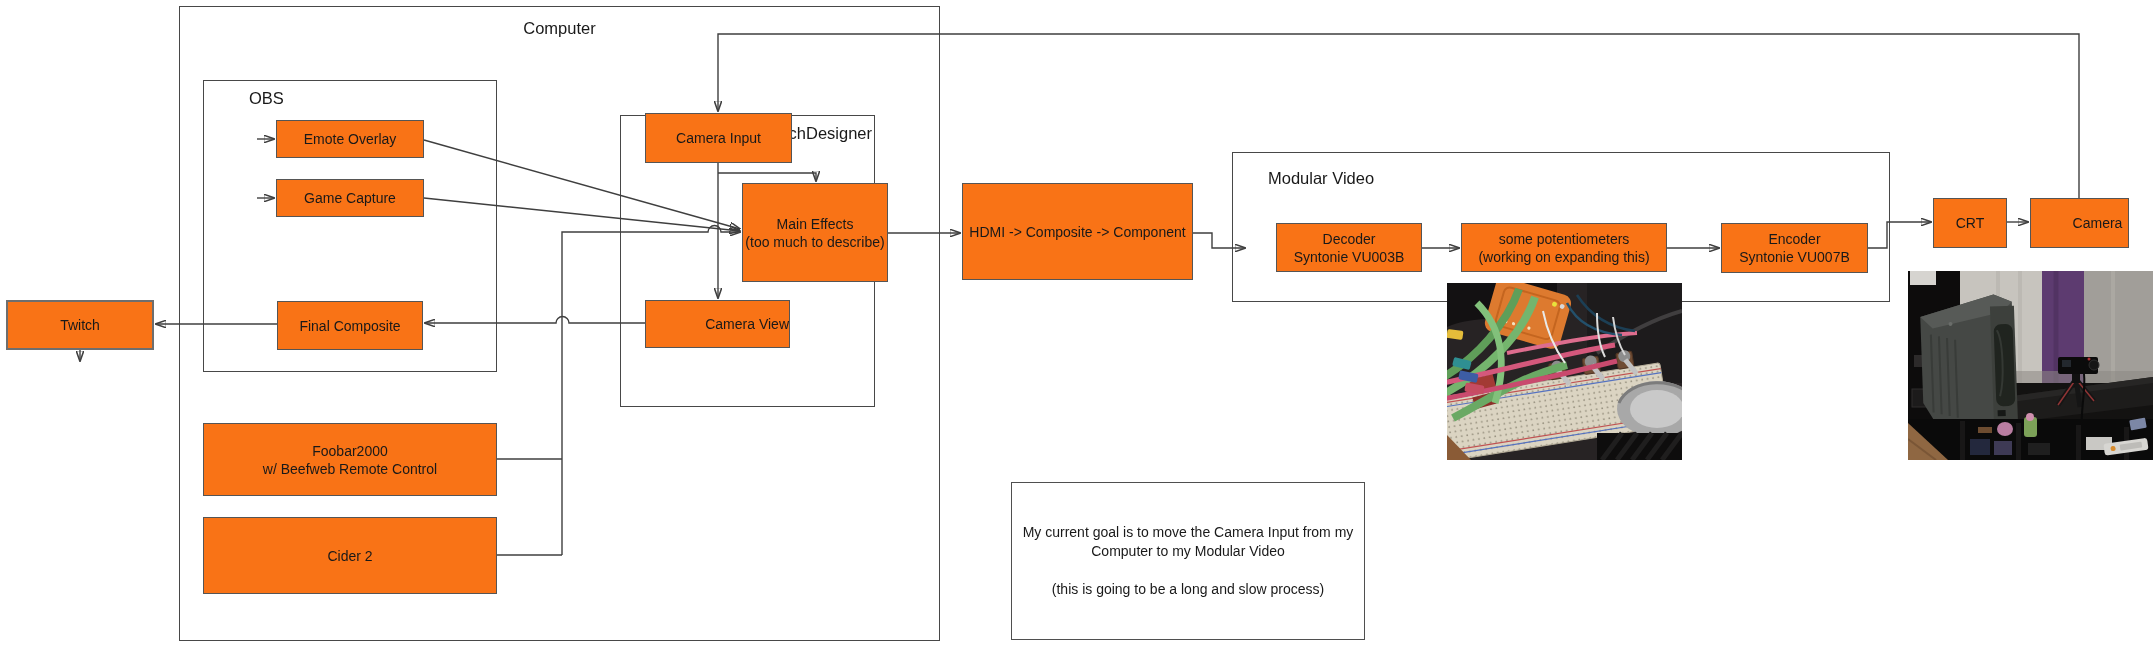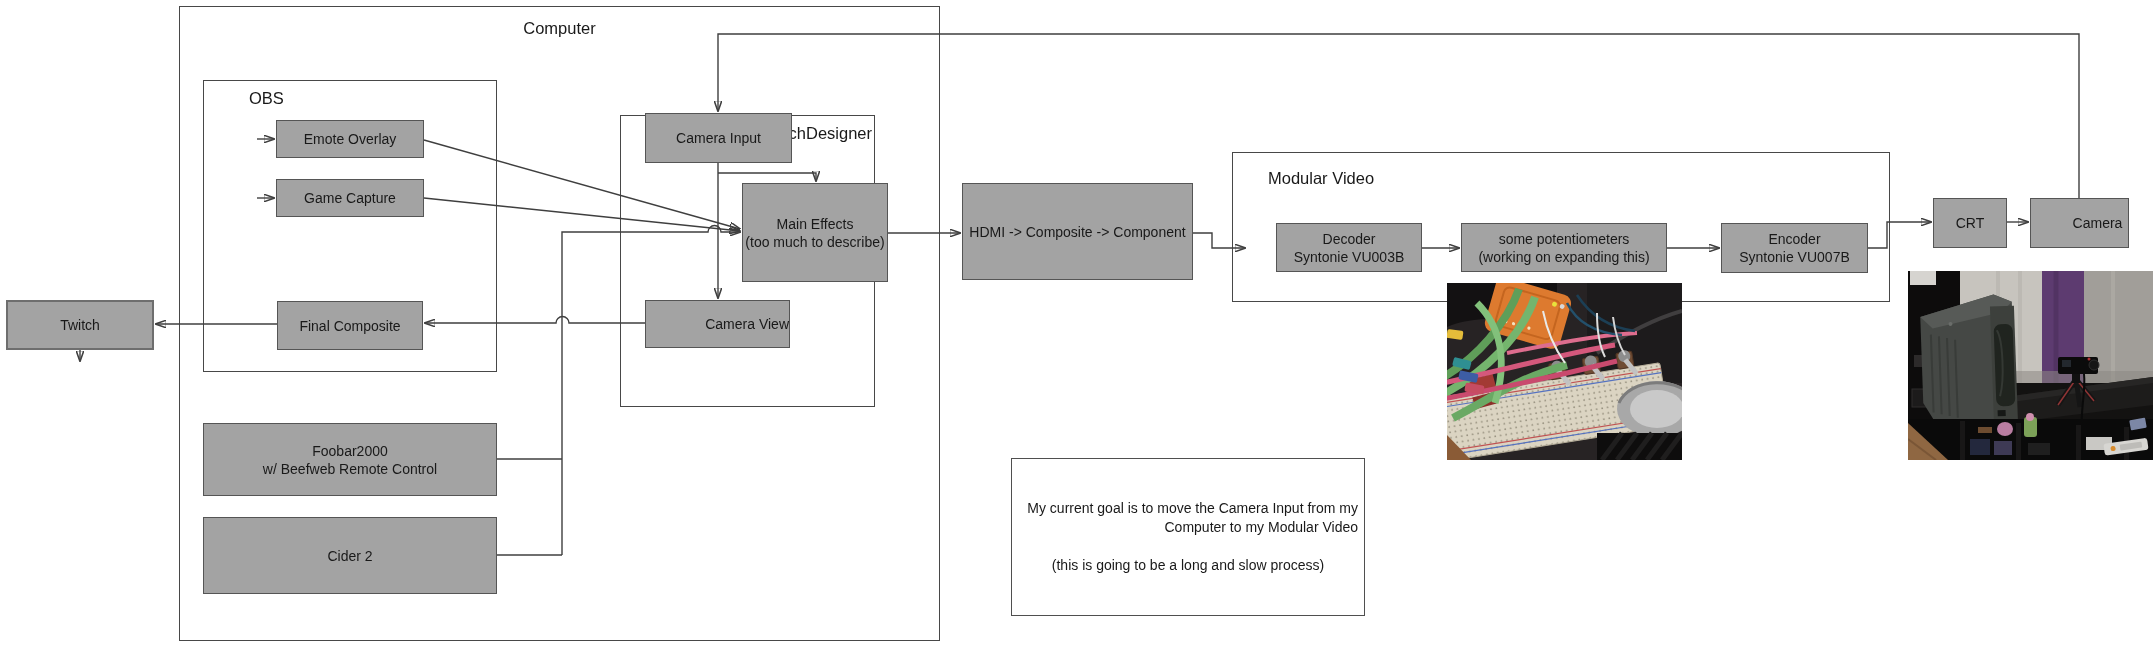--- a/index.html
+++ b/index.html
@@ -5,21 +5,21 @@
   html,body{margin:0;padding:0;background:#ffffff;}
   .canvas{
     position:relative;width:2155px;height:651px;background:#ffffff;
     font-family:Liberation Sans, sans-serif;color:#1a1a1a;overflow:hidden;
   }
   .wires{position:absolute;left:0;top:0;z-index:2;}
   .wires path{fill:none;stroke:#3f3f3f;stroke-width:1.4px;}
   .group{position:absolute;border:1.5px solid #474747;box-sizing:border-box;background:transparent;z-index:1;}
   .group-title{position:absolute;font-size:16.5px;white-space:nowrap;color:#191919;}
   .box{
-    position:absolute;background:#a3a3a3;border:1.5px solid #555555;box-sizing:border-box;
+    position:absolute;background:#f97316;border:1.5px solid #555555;box-sizing:border-box;
     display:flex;flex-direction:column;align-items:center;justify-content:center;
     text-align:center;font-size:14px;line-height:18px;z-index:3;color:#191919;
   }
   .note{
     position:absolute;background:#ffffff;border:1.2px solid #4f4f4f;box-sizing:border-box;
     display:flex;flex-direction:column;align-items:center;justify-content:center;
     gap:19px;text-align:center;font-size:14px;line-height:19px;z-index:3;padding:0 6px;color:#191919;
   }
   .photo{position:absolute;overflow:hidden;z-index:4;background:#1c1a1b;}
   .photo svg{display:block;}
@@ -130,21 +130,21 @@
   </div>
 
   <div class="box" style="left:1933px;top:198px;width:74px;height:50px;">
     <span>CRT</span>
   </div>
 
   <div class="box" style="left:2030px;top:198px;width:99px;height:50px;padding-left:36px;">
     <span>Camera</span>
   </div>
 
-  <div class="note" style="left:1011px;top:458px;width:354px;height:158px;text-align:right;">
+  <div class="note" style="left:1011px;top:482px;width:354px;height:158px;">
     <span>My current goal is to move the Camera Input from my Computer to my Modular Video</span>
     <span>(this is going to be a long and slow process)</span>
   </div>
 
   <div class="photo" style="left:1447px;top:283px;width:235px;height:177px;">
     <svg width="235" height="177" viewBox="0 0 235 177">
       <defs>
         <pattern id="p1holes" width="5.5" height="5.5" patternUnits="userSpaceOnUse">
           <circle cx="2" cy="2" r="0.9" fill="#97917f"></circle>
         </pattern>

